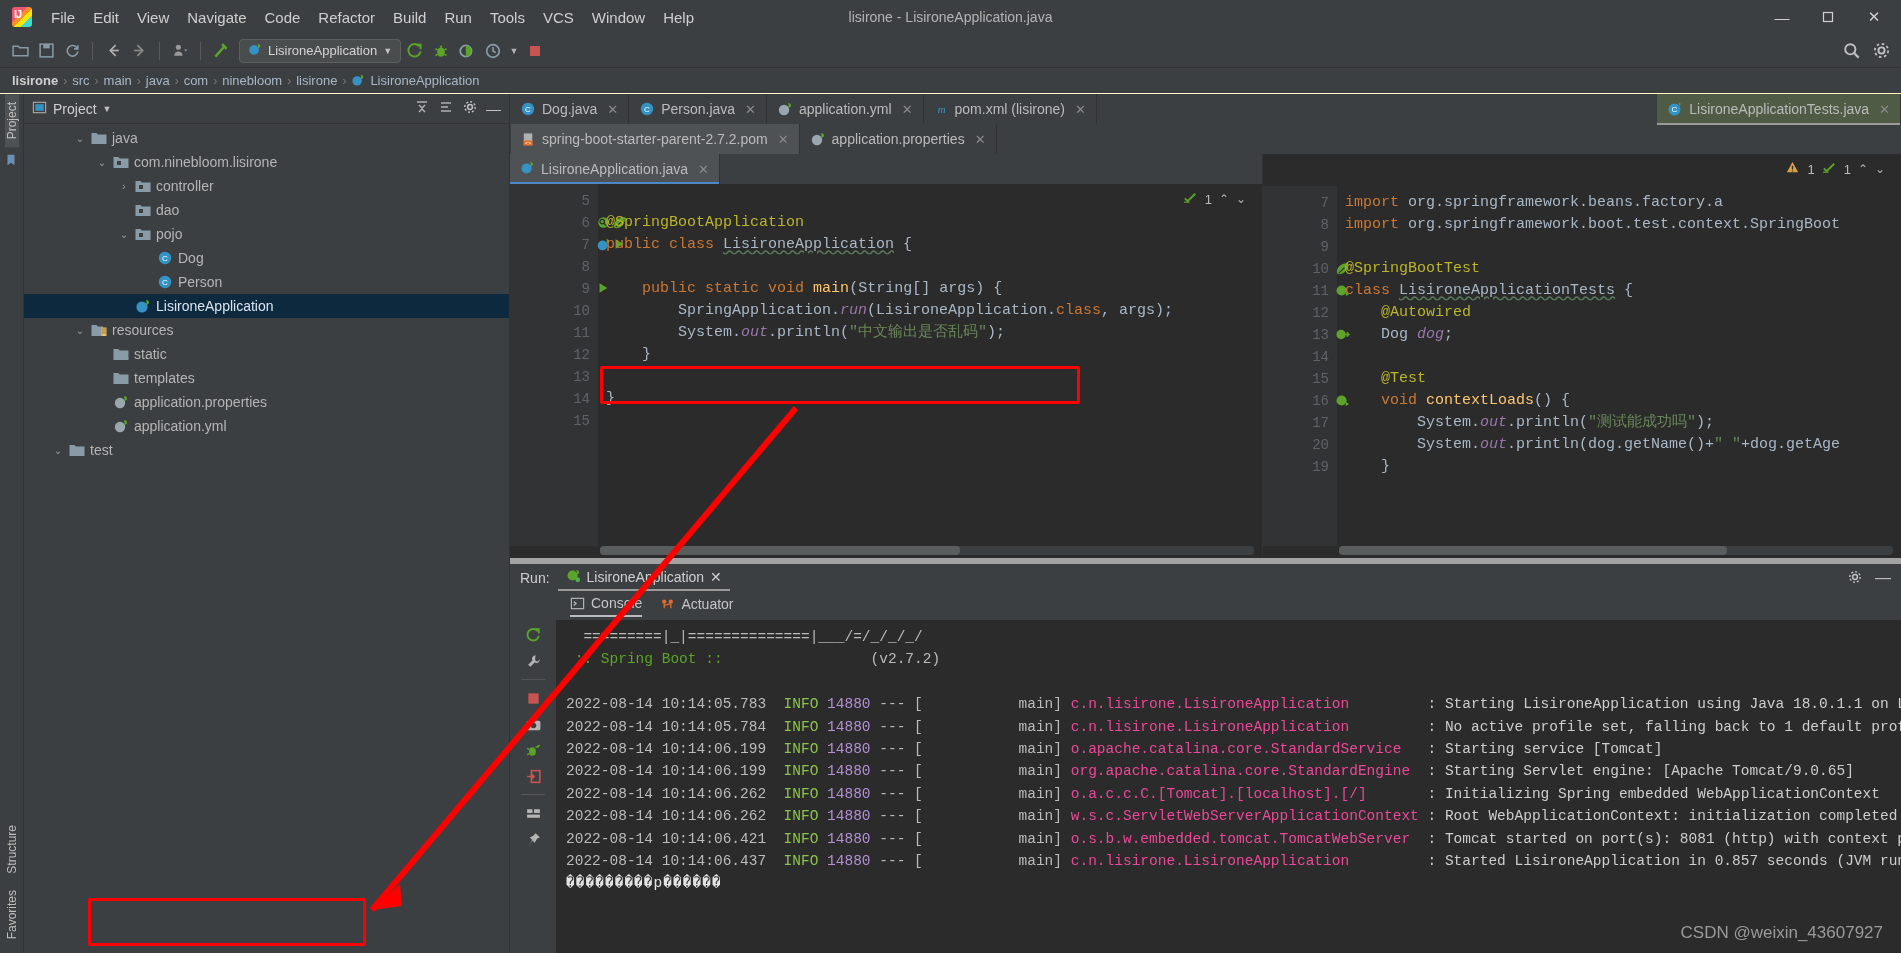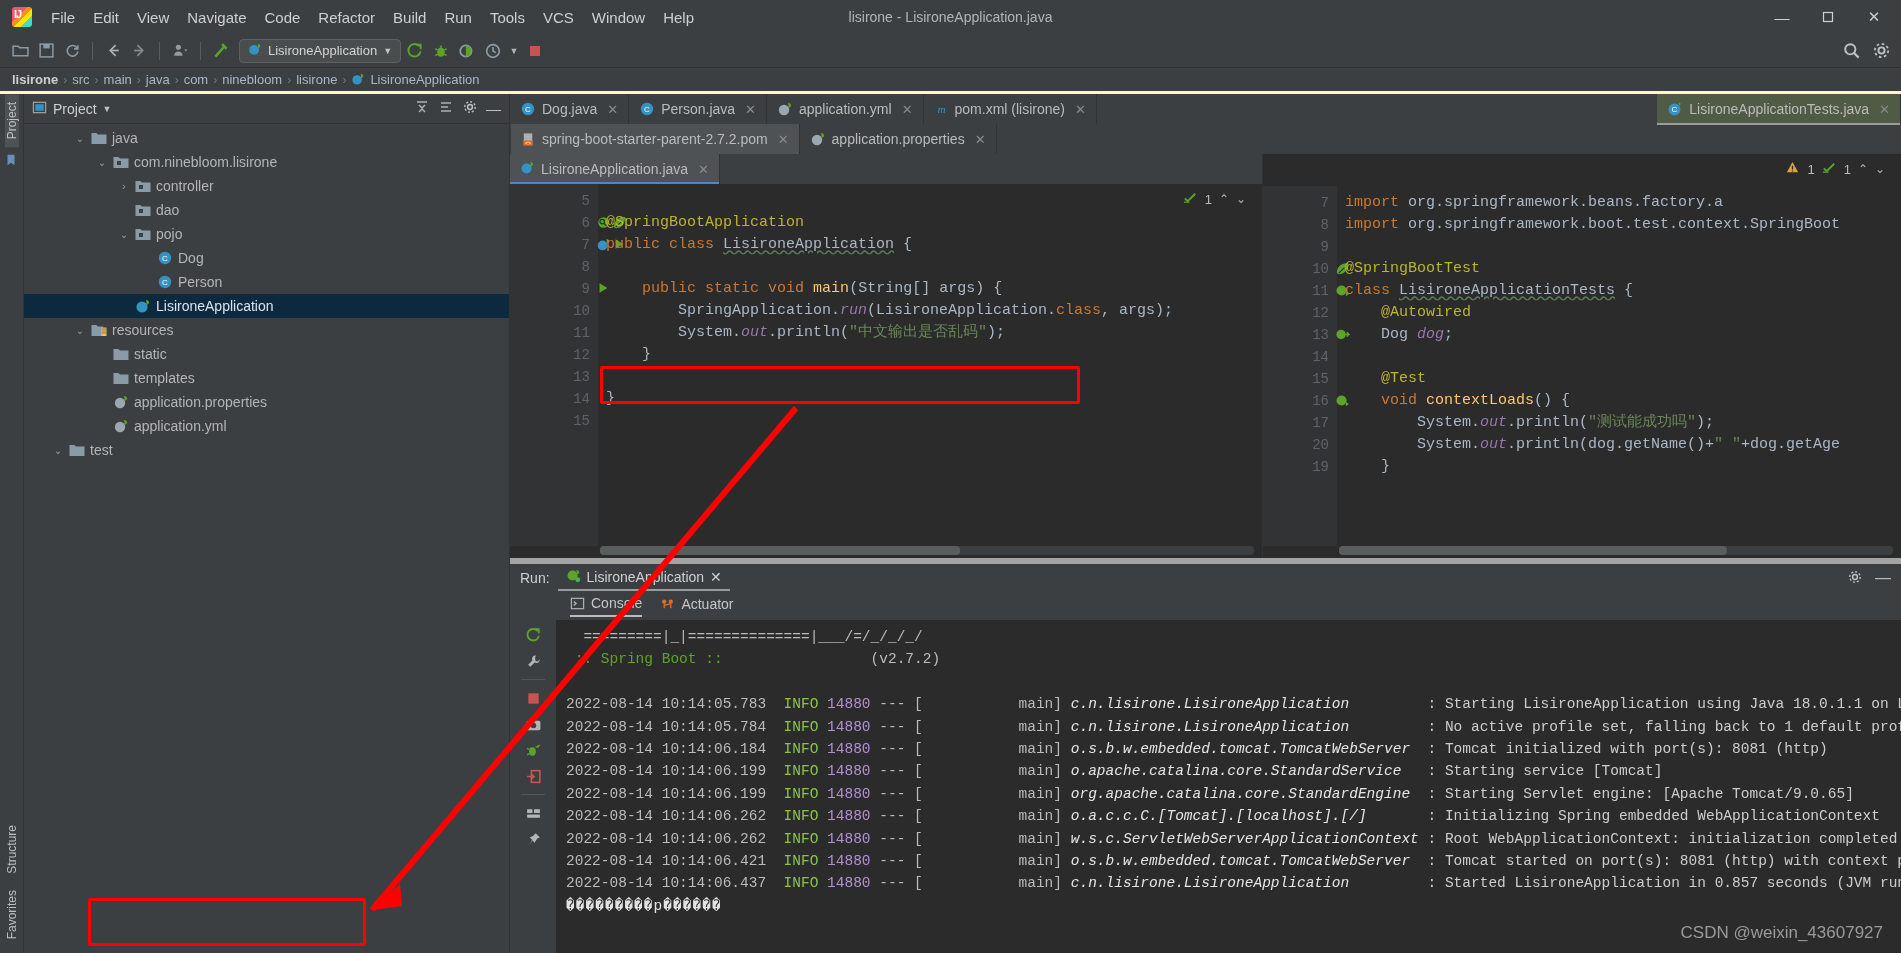--- a/index.html
+++ b/index.html
@@ -46,21 +46,21 @@
   .runconfig {
     display: flex; align-items: center; gap: 6px; height: 24px; padding: 0 8px;
     border: 1px solid #5e6060; border-radius: 4px; background: #4a4d4e;
     font-size: 13px; color: #d4d4d4; margin-left: 4px;
   }
   .tb-right { margin-left: auto; display: flex; gap: 6px; }
 
   
   .breadcrumb {
     height: 26px; display: flex; align-items: center; gap: 4px; padding: 0 12px;
-    font-size: 13px; background: #3c3f41; flex: 0 0 26px; border-bottom: 3px solid #fef9c3;
+    font-size: 13px; background: #3c3f41; flex: 0 0 26px; border-bottom: 1px solid #fef9c3;
   }
   .crumb { color: #a9b7c6; }
   .crumb.first { font-weight: bold; color: #cfcfcf; }
   .crumb-sep { color: #777; font-size: 12px; }
 
   
   .body-wrap { flex: 1; display: flex; min-height: 0; position: relative; }
 
   
   .left-rail {
@@ -145,21 +145,21 @@
   .crail-sep { width:24px; height:1px; background:#555; margin:3px 0;}
   .console {
     flex:1; background:#2b2b2b; font-family:"Liberation Mono", monospace; font-size:14.5px;
     overflow:hidden; padding: 6px 0 0 10px; position:relative; line-height: 22.4px;
   }
   .cl { white-space:pre; height: 22.4px;}
   .ts { color:#bbbbbb; }
   .lvl { color:#8bc34a; }
   .pid { color:#b58fd6; }
   .thr { color:#bbbbbb;margin-top:41px; }
-  .logger { color:#e5e5e5;font-style:italic; }
+  .logger { color:#ec4899; }
   .msg { color:#cdcdcd; }
   .banner { color:#bbbbbb; }
   .boot { color:#5ca32a; }
   .ver { color:#bbbbbb; }
   .garbled { color:#e3e3e3; letter-spacing: 1px;}
 
   
   .hl-box { position:absolute; border: 3px solid #ff0000; border-radius: 2px; pointer-events:none; z-index: 40;}
   .arrow-svg { position:absolute; left:0; top:0; width:1901px; height:953px; pointer-events:none; z-index:39;}
   .watermark {
@@ -843,21 +843,20 @@
                   <path d="M10 2l4 4-2.5 1L9 11 6.5 8.5 4 14l3-5.5L4.5 6l3.3-1.6z" fill="#b5b5b5"></path>
                 </svg>
             </div>
           </div>
           <div class="console" id="console">
               <div class="cl"><span class="banner">  =========|_|==============|___/=/_/_/_/</span></div>
               <div class="cl"><span class="boot"> :: Spring Boot :: </span><span class="banner">                </span><span class="ver">(v2.7.2)</span></div>
               <div class="cl">&nbsp;</div>
               <div class="cl"><span class="ts">2022-08-14 10:14:05.783  </span><span class="lvl">INFO </span><span class="pid">14880 </span><span class="ts">--- [</span><span class="thr">           main] </span><span class="logger">c.n.lisirone.LisironeApplication        </span><span class="msg"> : Starting LisironeApplication using Java 18.0.1.1 on LAPTOP-ANDPVDJD with PID</span></div>
               <div class="cl"><span class="ts">2022-08-14 10:14:05.784  </span><span class="lvl">INFO </span><span class="pid">14880 </span><span class="ts">--- [</span><span class="thr">           main] </span><span class="logger">c.n.lisirone.LisironeApplication        </span><span class="msg"> : No active profile set, falling back to 1 default profile: "default"</span></div>
-              <div class="cl"><span class="ts">2022-08-14 10:14:06.184  </span><span class="lvl">INFO </span><span class="pid">14880 </span><span class="ts">--- [</span><span class="thr">           main] </span><span class="logger">o.s.b.w.embedded.tomcat.TomcatWebServer </span><span class="msg"> : Tomcat initialized with port(s): 8081 (http)</span></div>
               <div class="cl"><span class="ts">2022-08-14 10:14:06.199  </span><span class="lvl">INFO </span><span class="pid">14880 </span><span class="ts">--- [</span><span class="thr">           main] </span><span class="logger">o.apache.catalina.core.StandardService  </span><span class="msg"> : Starting service [Tomcat]</span></div>
               <div class="cl"><span class="ts">2022-08-14 10:14:06.199  </span><span class="lvl">INFO </span><span class="pid">14880 </span><span class="ts">--- [</span><span class="thr">           main] </span><span class="logger">org.apache.catalina.core.StandardEngine </span><span class="msg"> : Starting Servlet engine: [Apache Tomcat/9.0.65]</span></div>
               <div class="cl"><span class="ts">2022-08-14 10:14:06.262  </span><span class="lvl">INFO </span><span class="pid">14880 </span><span class="ts">--- [</span><span class="thr">           main] </span><span class="logger">o.a.c.c.C.[Tomcat].[localhost].[/]      </span><span class="msg"> : Initializing Spring embedded WebApplicationContext</span></div>
               <div class="cl"><span class="ts">2022-08-14 10:14:06.262  </span><span class="lvl">INFO </span><span class="pid">14880 </span><span class="ts">--- [</span><span class="thr">           main] </span><span class="logger">w.s.c.ServletWebServerApplicationContext</span><span class="msg"> : Root WebApplicationContext: initialization completed in 451 ms</span></div>
               <div class="cl"><span class="ts">2022-08-14 10:14:06.421  </span><span class="lvl">INFO </span><span class="pid">14880 </span><span class="ts">--- [</span><span class="thr">           main] </span><span class="logger">o.s.b.w.embedded.tomcat.TomcatWebServer </span><span class="msg"> : Tomcat started on port(s): 8081 (http) with context path ''</span></div>
               <div class="cl"><span class="ts">2022-08-14 10:14:06.437  </span><span class="lvl">INFO </span><span class="pid">14880 </span><span class="ts">--- [</span><span class="thr">           main] </span><span class="logger">c.n.lisirone.LisironeApplication        </span><span class="msg"> : Started LisironeApplication in 0.857 seconds (JVM running for 1.255)</span></div>
               <div class="cl garbled">���������p������</div>
             </div>
         </div>
       </div>

